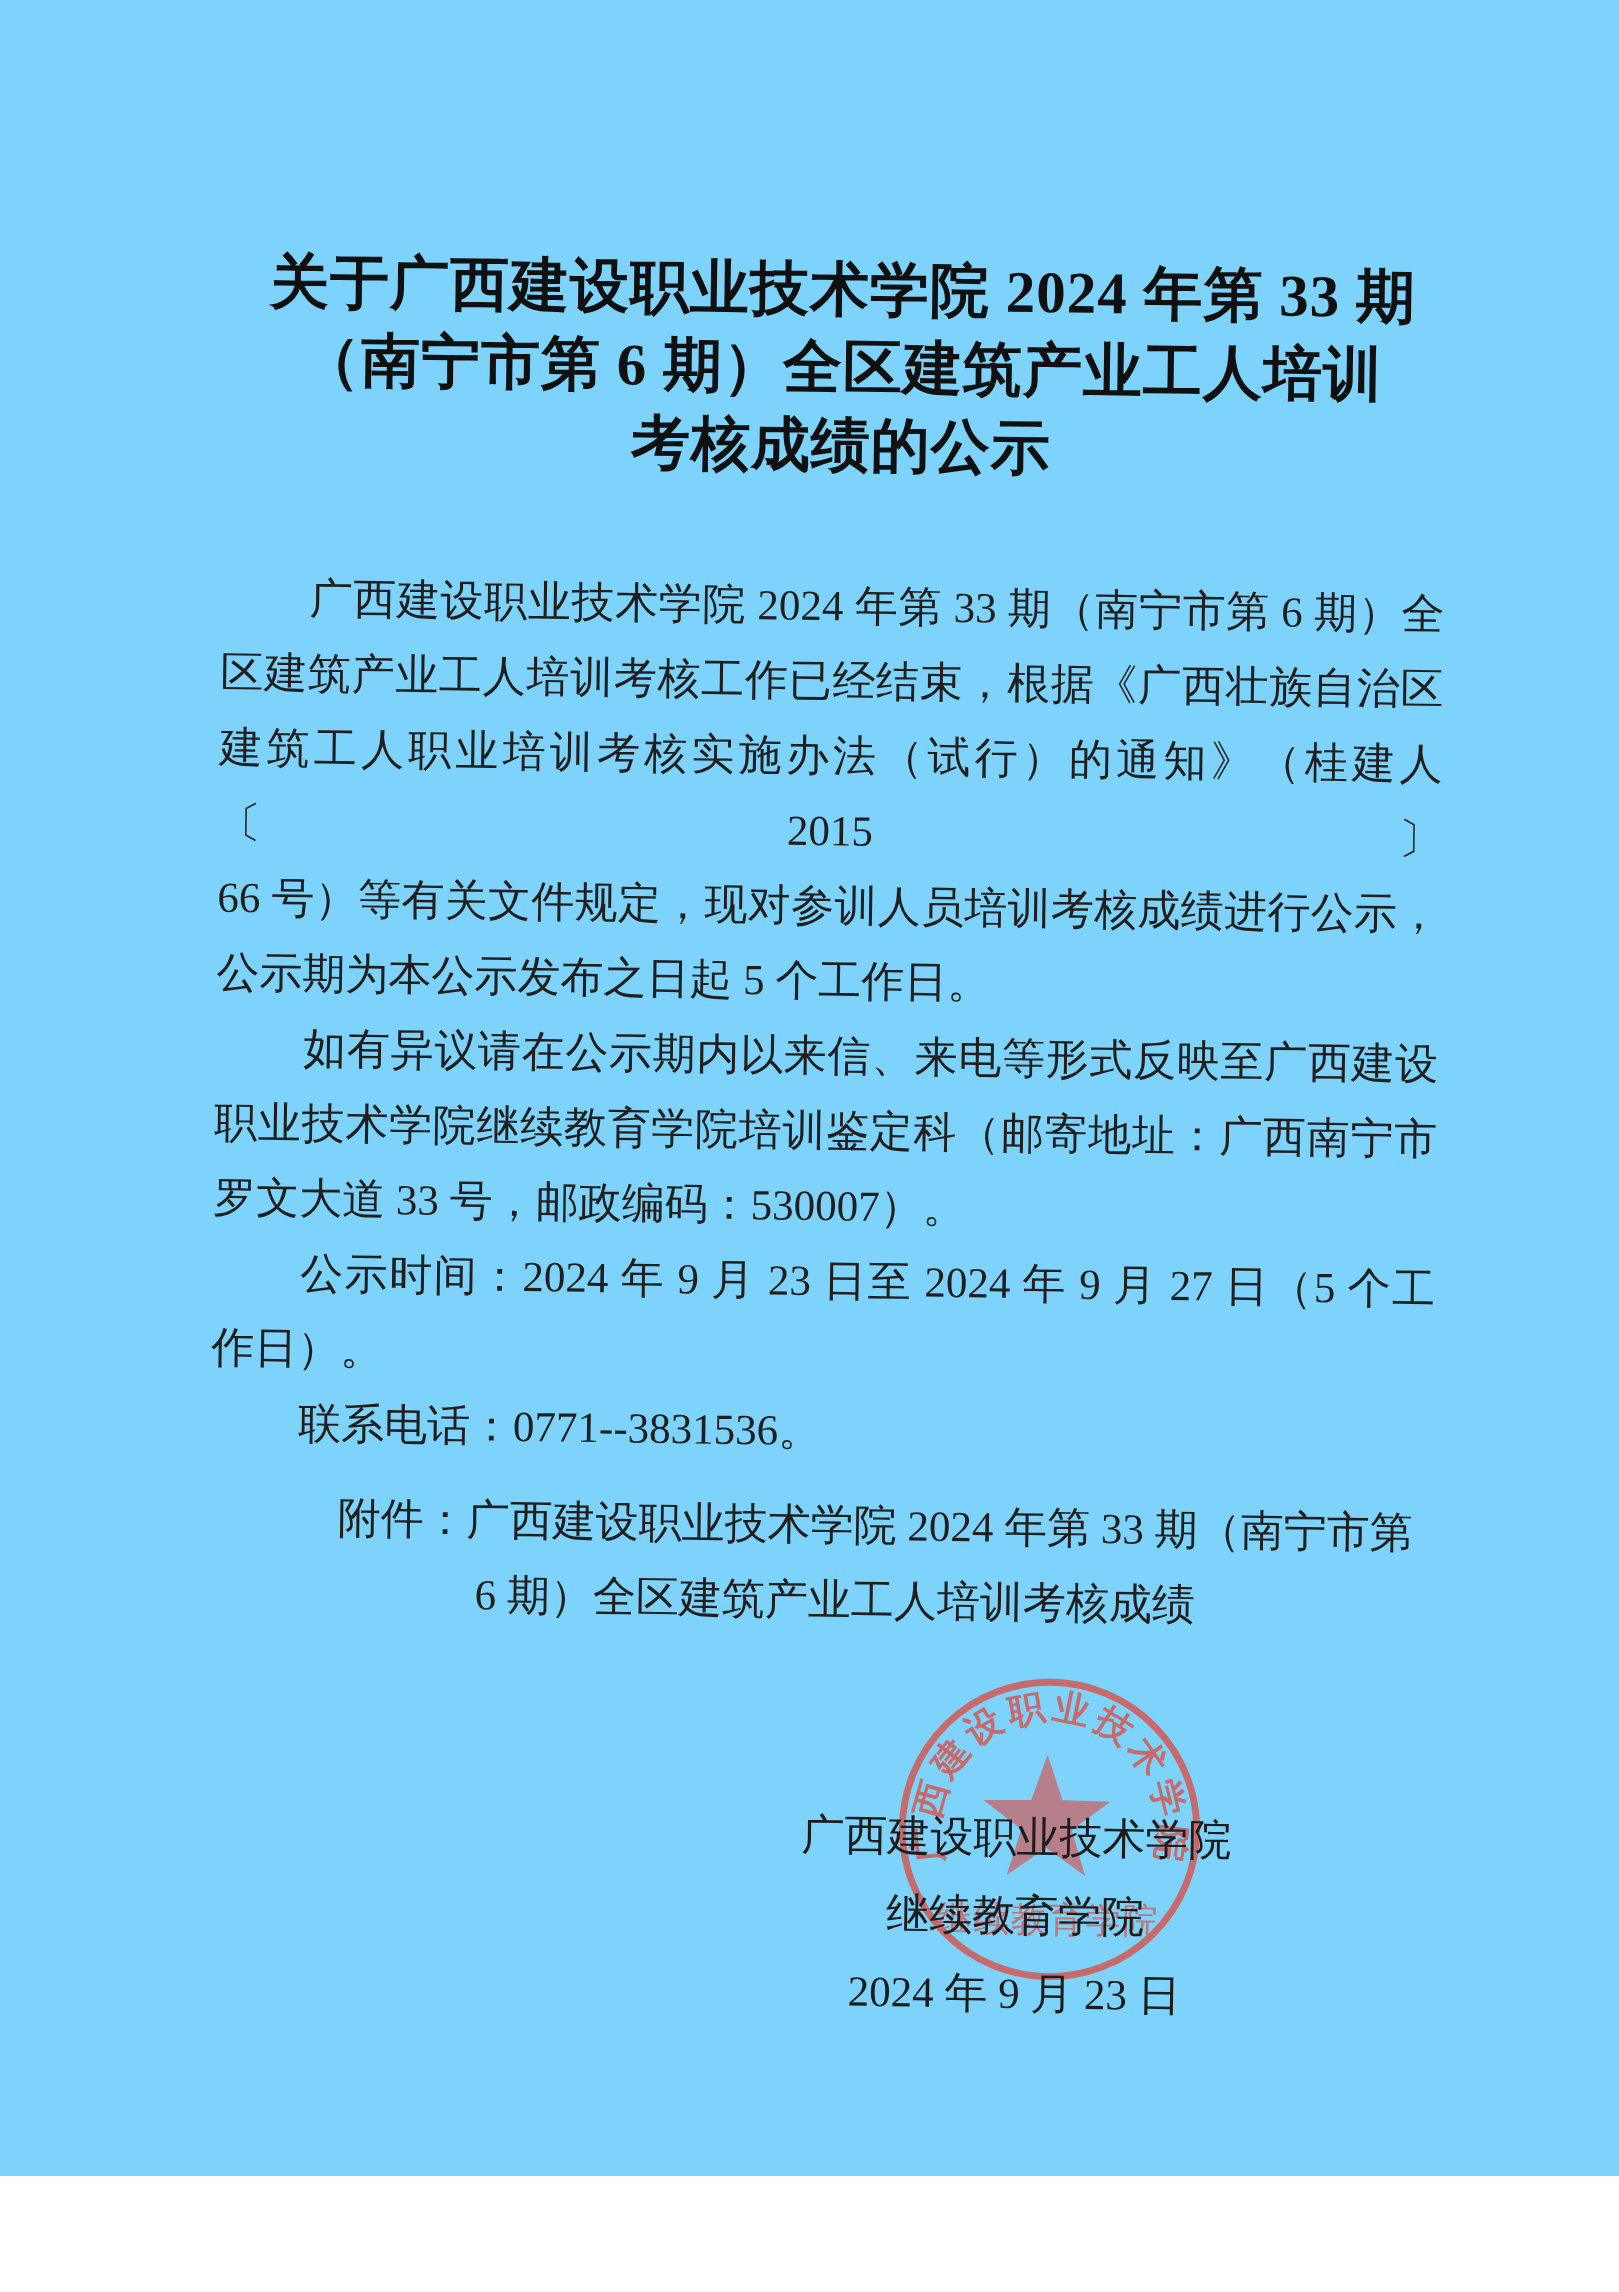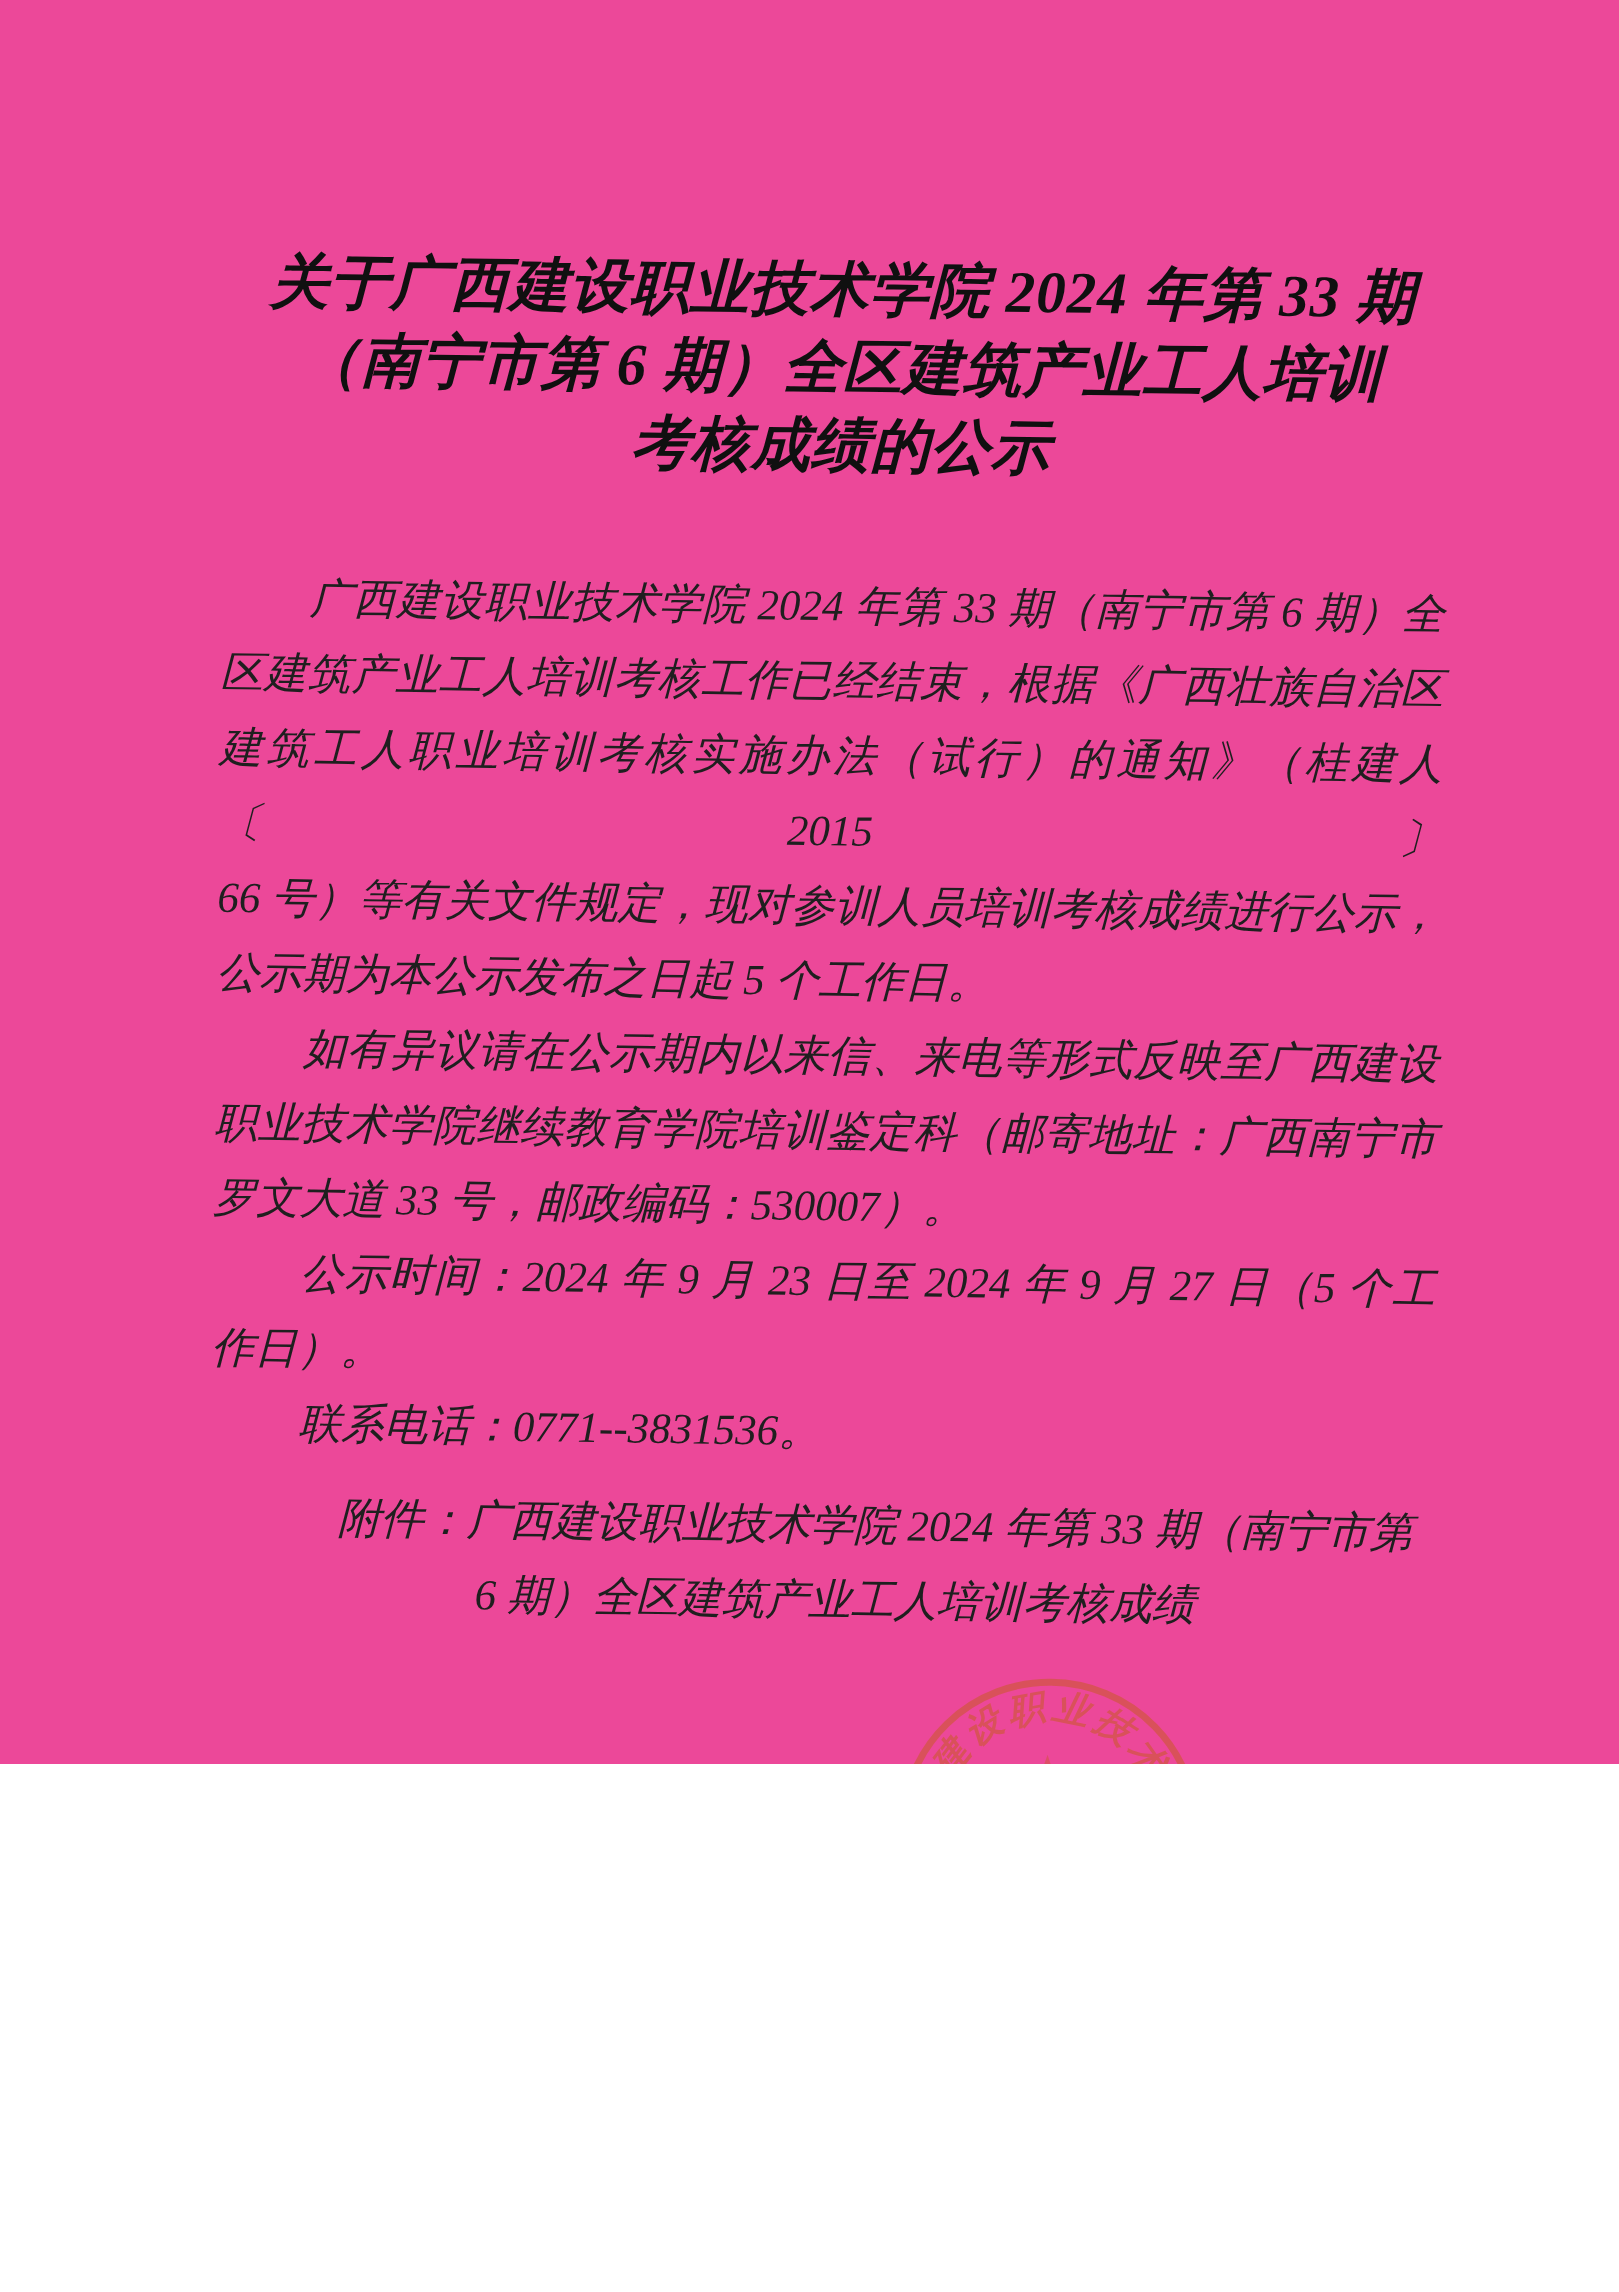--- a/index.html
+++ b/index.html
@@ -3,26 +3,25 @@
 <meta charset="utf-8">
 <style>
   html, body {
     margin: 0;
     padding: 0;
     background: #ffffff;
   }
   .page {
     position: relative;
     width: 1619px;
-    height: 1764px;
-    background: #ec4899;
+    height: 2176px;
+    background: #7dd3fc;
     overflow: hidden;
     font-family: "Liberation Serif", serif;
     color: #212121;
-    font-style: italic;
   }
   .sheet {
     position: absolute;
     inset: 0;
     transform: rotate(0.8deg);
     transform-origin: 810px 1147px;
   }
   .doc-title {
     position: absolute;
     top: 250px;

